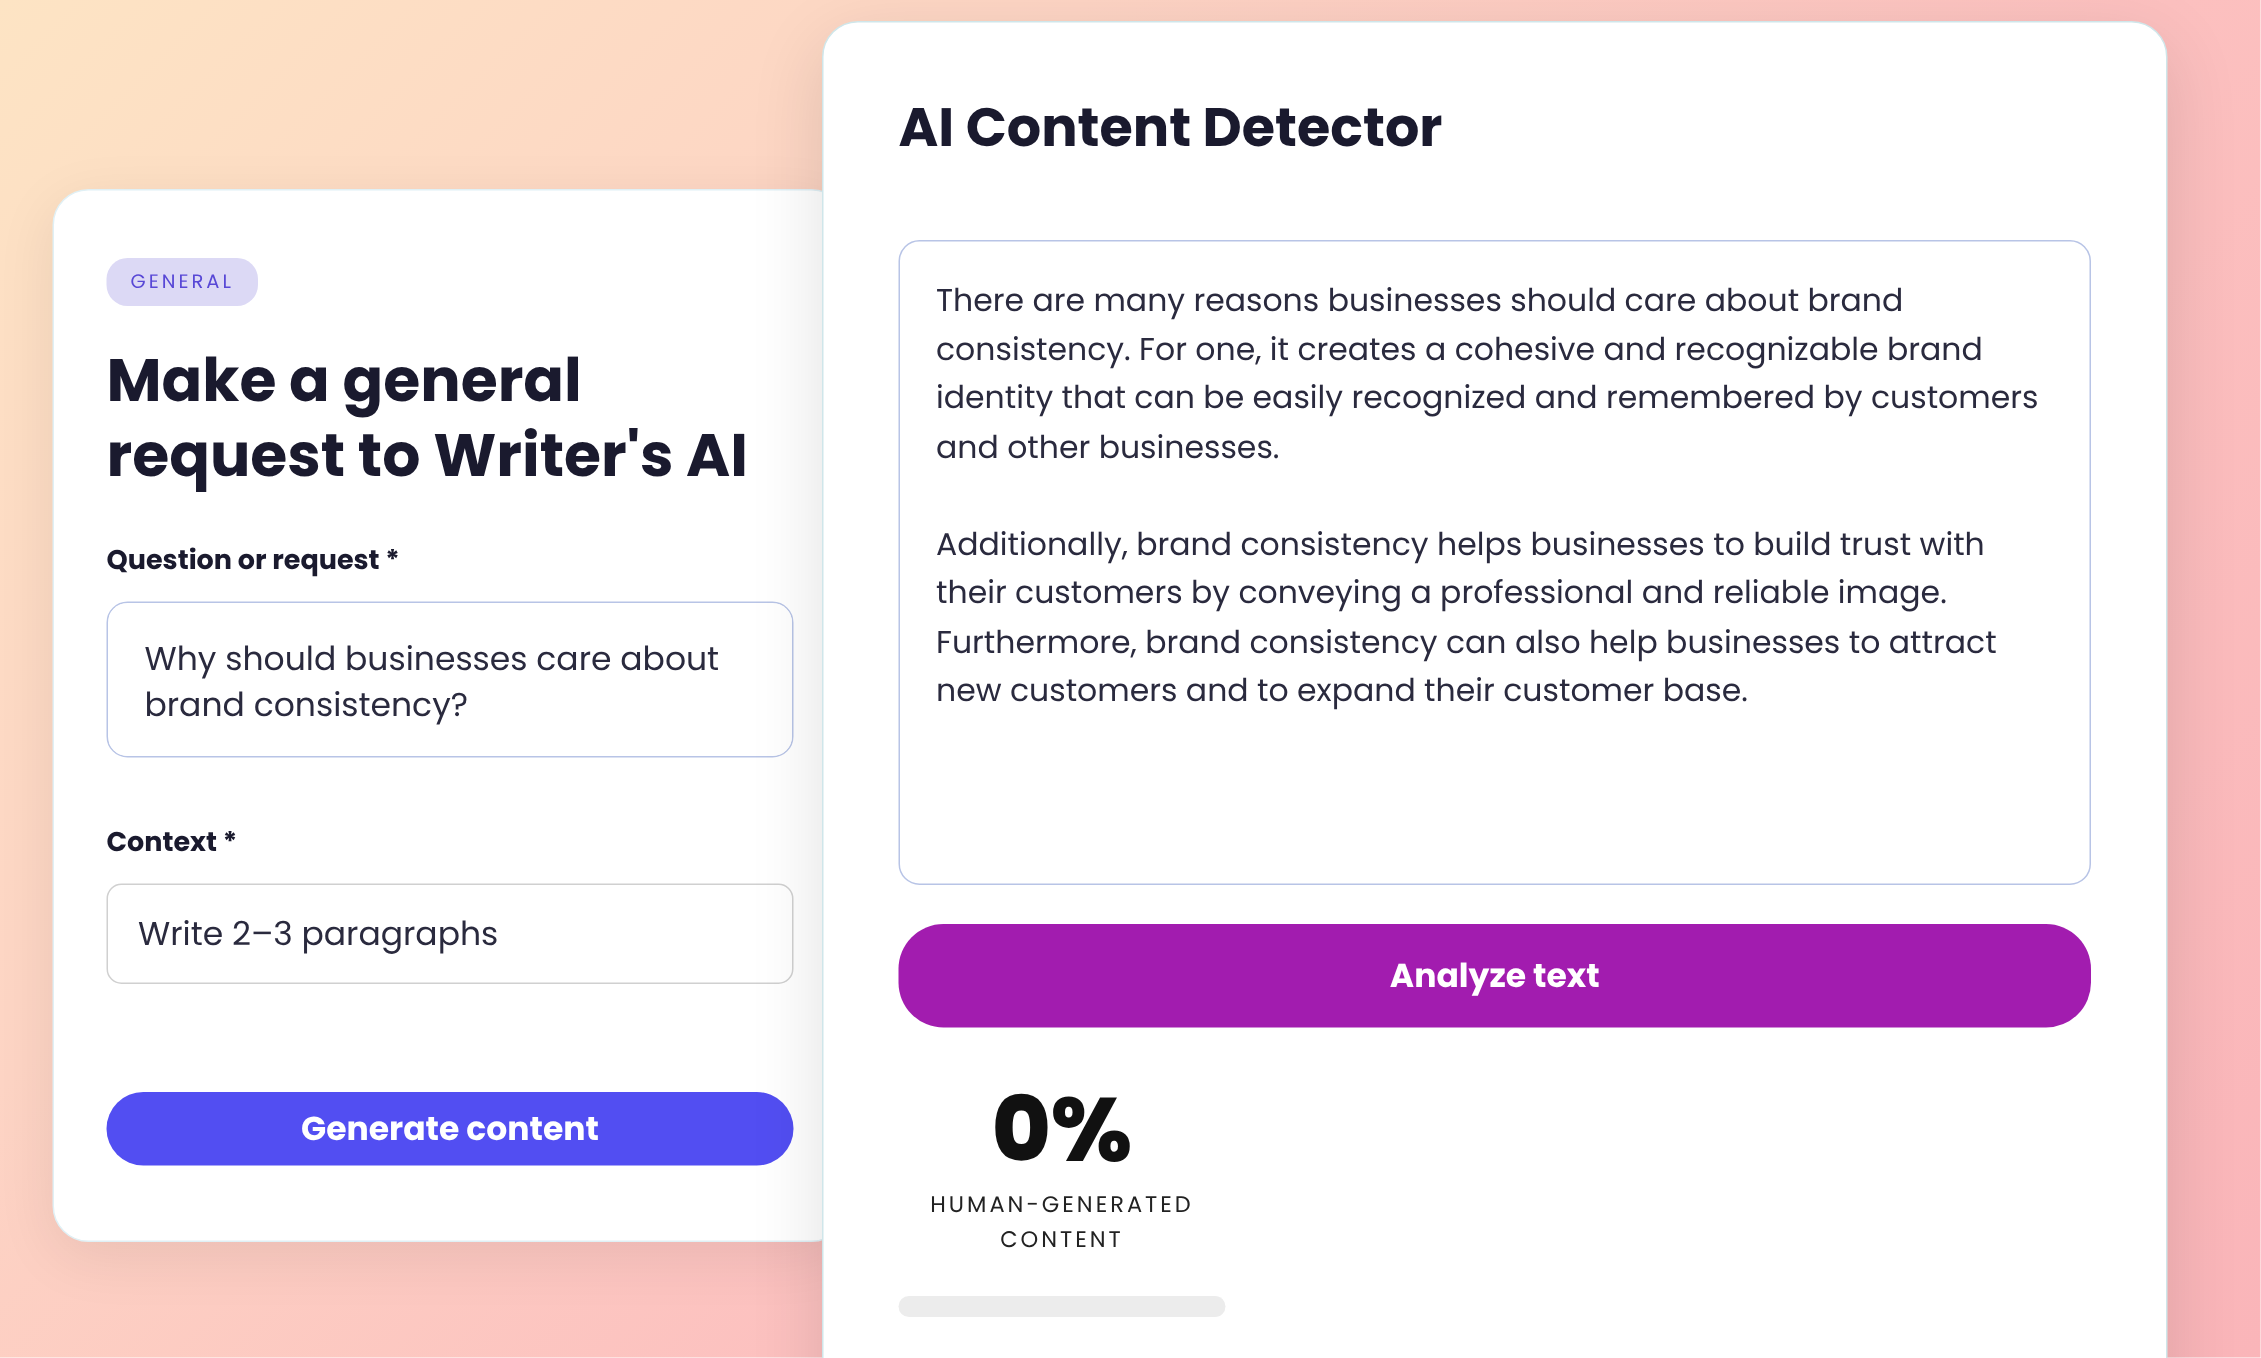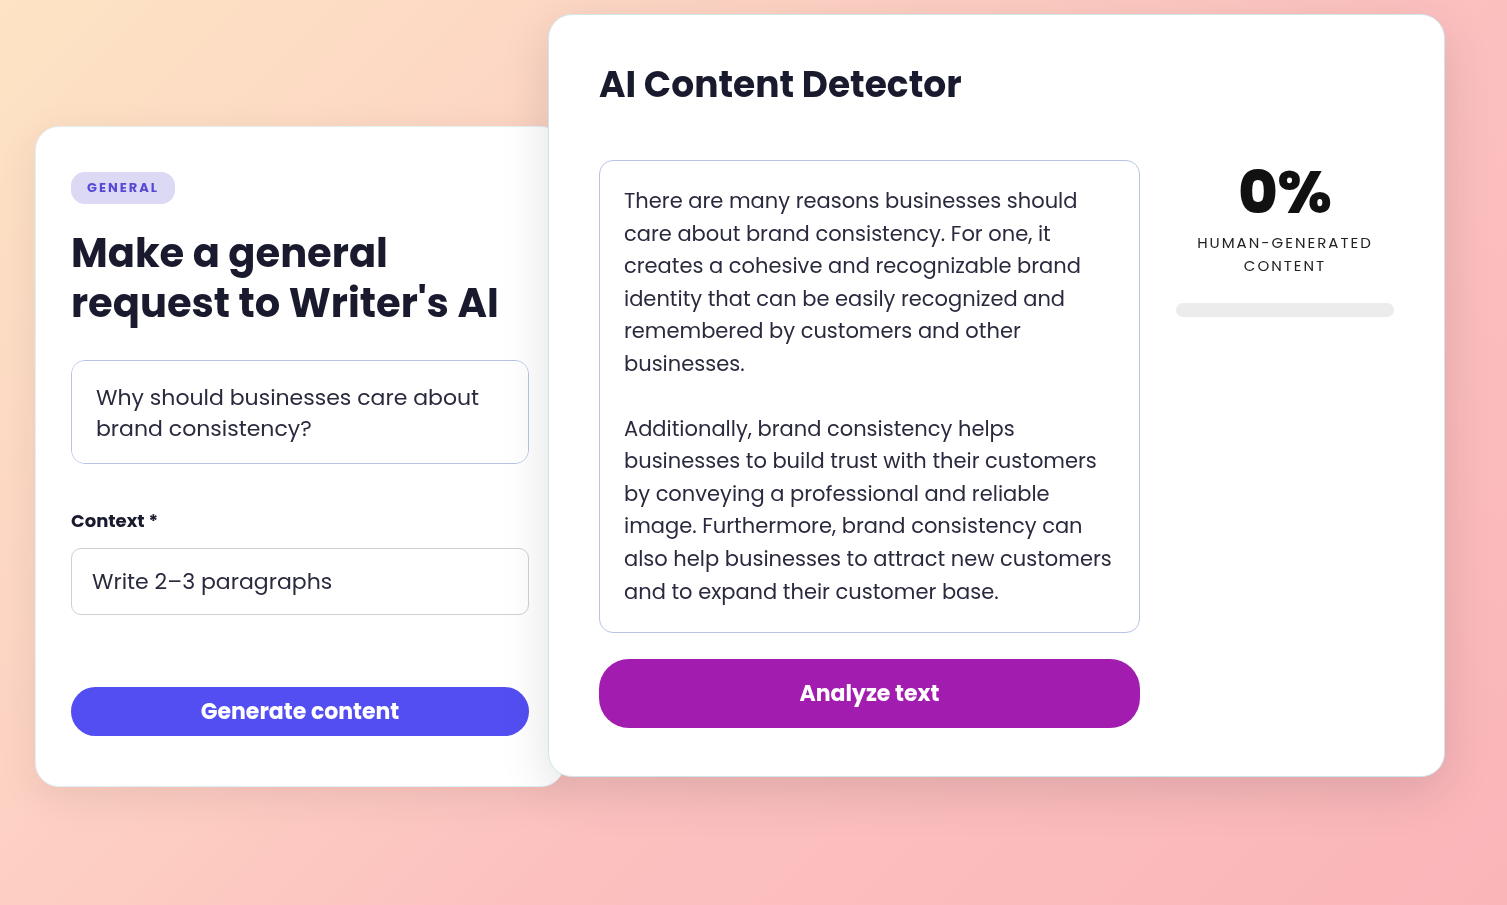--- a/index.html
+++ b/index.html
@@ -24,21 +24,21 @@
       border-radius: 24px;
       box-shadow: 0 10px 40px rgba(0,0,0,0.08);
       padding: 45px 35px 50px 35px;
       border: 1px solid #e0f0f5;
     }
     .badge {
       display: inline-block;
       background: #dcd9f5;
       color: #5848d6;
       font-size: 13px;
-      font-weight: 700;
+      font-weight: 400;
       letter-spacing: 2px;
       padding: 6px 16px;
       border-radius: 14px;
       margin-bottom: 24px;
     }
     .left-title {
       font-size: 40px;
       font-weight: 700;
       color: #1a1a2e;
       line-height: 1.25;
@@ -99,20 +99,21 @@
     }
     .right-title {
       font-size: 36px;
       font-weight: 700;
       color: #1a1a2e;
       margin-bottom: 48px;
     }
     .right-body {
       display: flex;
       gap: 36px;
+      flex-direction: column;
     }
     .content-col {
       flex: 1;
       min-width: 0;
     }
     .content-box {
       border: 1.5px solid #b8c4e6;
       border-radius: 14px;
       padding: 24px 24px;
       font-size: 21px;
@@ -167,20 +168,21 @@
       line-height: 1.5;
     }
   </style>
 </head>
 <body>
 
 <div class="card-left">
   <span class="badge">GENERAL</span>
   <h1 class="left-title">Make a general request to Writer's AI</h1>
 
+  <label class="field-label">Question or request *</label>
   <textarea class="textarea-question" style="">Why should businesses care about brand consistency?</textarea>
 
   <label class="field-label">Context *</label>
   <input type="text" class="input-context" value="Write 2–3 paragraphs" style="">
 
   <button class="btn-generate">Generate content</button>
 </div>
 
 <div class="card-right">
   <h1 class="right-title">AI Content Detector</h1>

